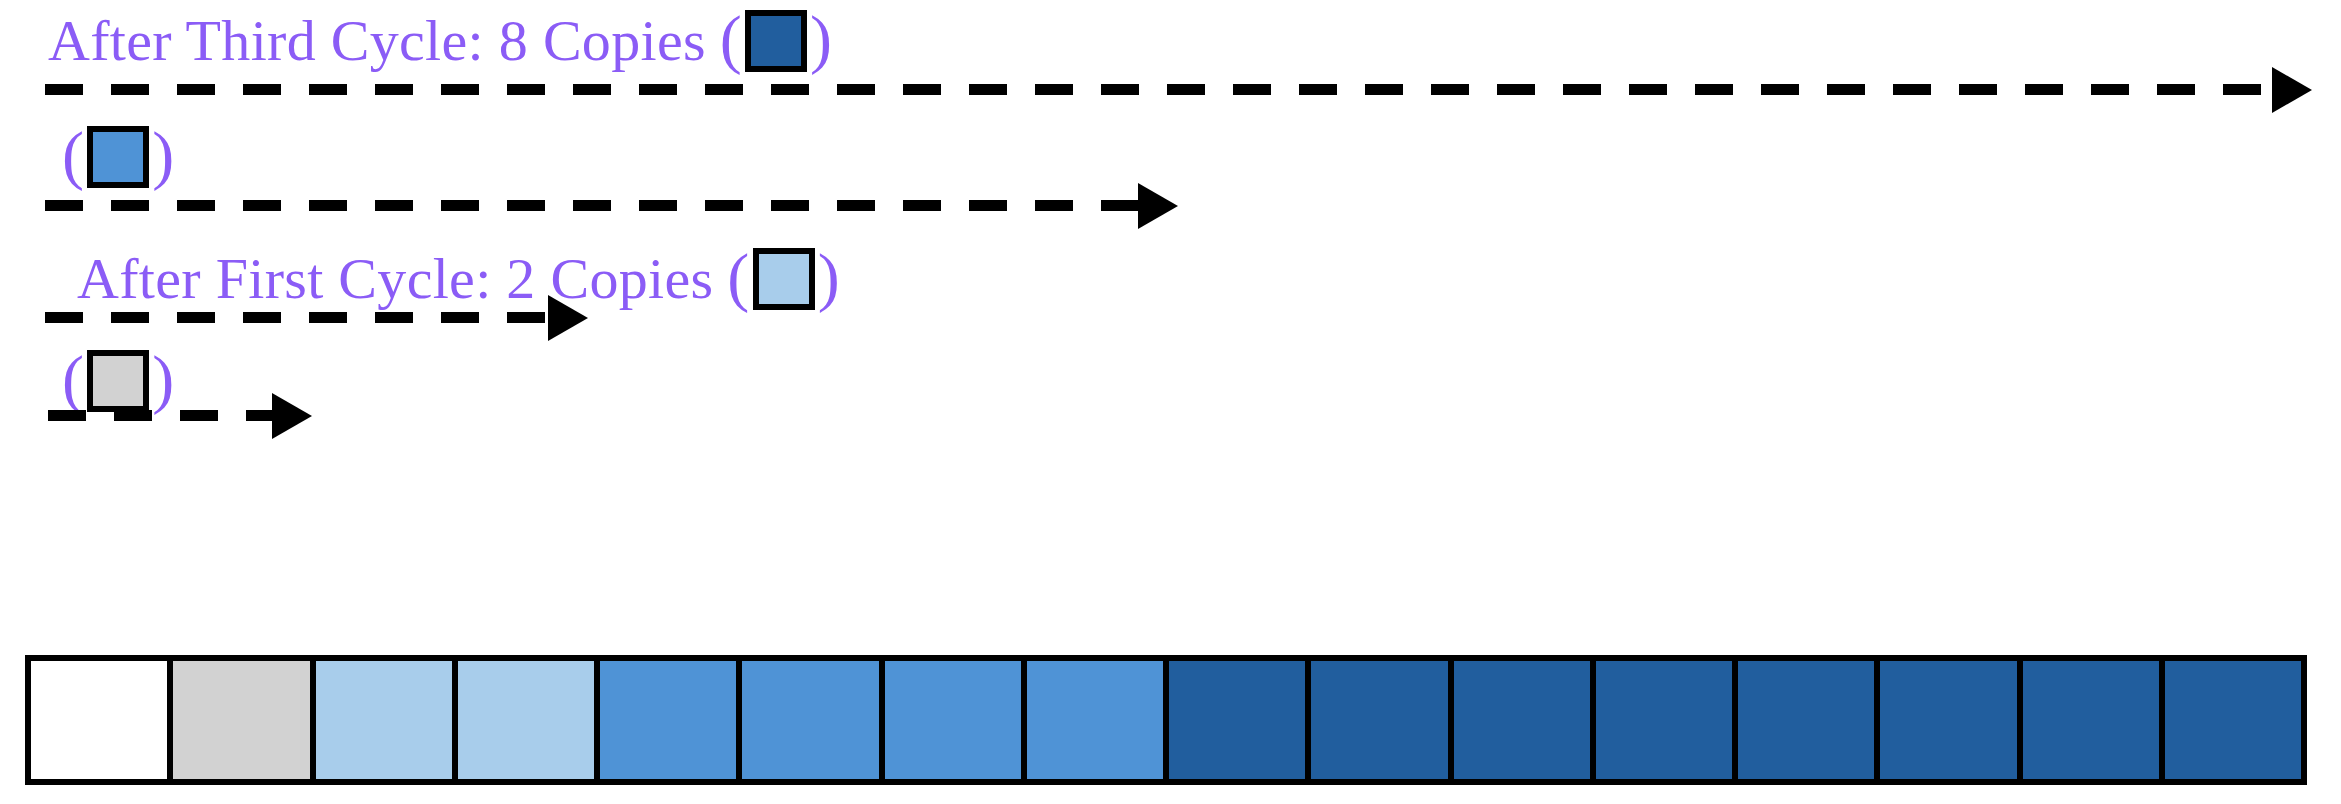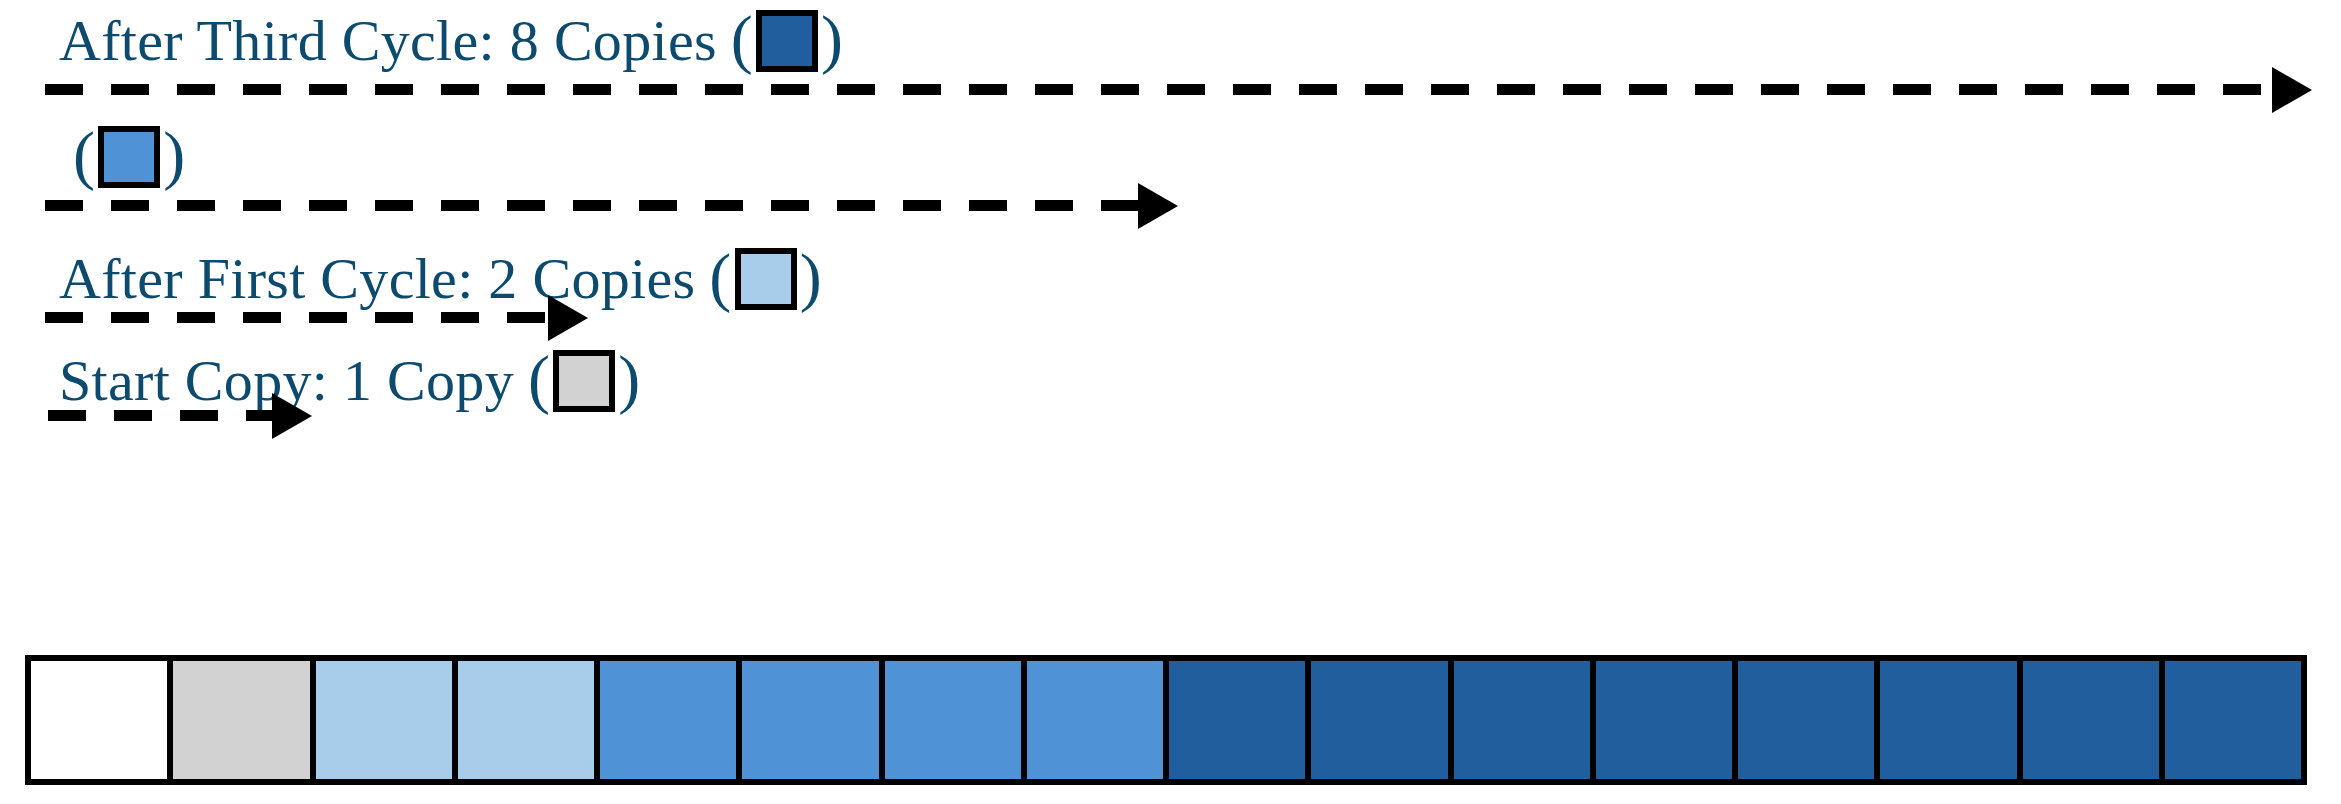--- a/index.html
+++ b/index.html
@@ -19,27 +19,27 @@
   }
 
   
   .cycle-row {
     position: absolute;
     left: 0;
     width: 2341px;
   }
   .cycle-label-line {
     position: absolute;
-    left: 59px;
+    left: 48px;
     white-space: nowrap;
     display: flex;
     align-items: center;
     font-size: 58px;
     line-height: 1;
-    color: #0c4a6e;
+    color: #8b5cf6;
     letter-spacing: 0.3px;
   }
   .cycle-text {
     display: inline-block;
   }
   .paren {
     display: inline-block;
     font-size: 66px;
     line-height: 1;
     transform: translateY(-2px);
@@ -119,34 +119,33 @@
           <span class="paren paren-open">(</span>
           <span class="swatch" style="background: rgb(79, 147, 214);"></span>
           <span class="paren paren-close">)</span>
         </div>
         <div class="arrow" style="left: 45px; top: 194px; width: 1133px;">
           <div class="shaft" style="width: 1097px;"></div>
           <div class="head" style="left: 1093px;"></div>
         </div>
       </div>
       <div class="cycle-row">
-        <div class="cycle-label-line" style="top: 246px;">
+        <div class="cycle-label-line" style="top: 246px; margin-left: 29px;">
           <span class="cycle-text">After First Cycle: 2 Copies</span>
           <span class="paren paren-open">(</span>
           <span class="swatch" style="background: rgb(168, 205, 235);"></span>
           <span class="paren paren-close">)</span>
         </div>
         <div class="arrow" style="left: 45px; top: 306px; width: 543px;">
           <div class="shaft" style="width: 507px;"></div>
           <div class="head" style="left: 503px;"></div>
         </div>
       </div>
       <div class="cycle-row">
         <div class="cycle-label-line" style="top: 348px;">
-          <span class="cycle-text">Start Copy: 1 Copy</span>
           <span class="paren paren-open">(</span>
           <span class="swatch" style="background: rgb(210, 210, 210);"></span>
           <span class="paren paren-close">)</span>
         </div>
         <div class="arrow" style="left: 48px; top: 404px; width: 264px;">
           <div class="shaft" style="width: 228px;"></div>
           <div class="head" style="left: 224px;"></div>
         </div>
       </div>
     </div>

